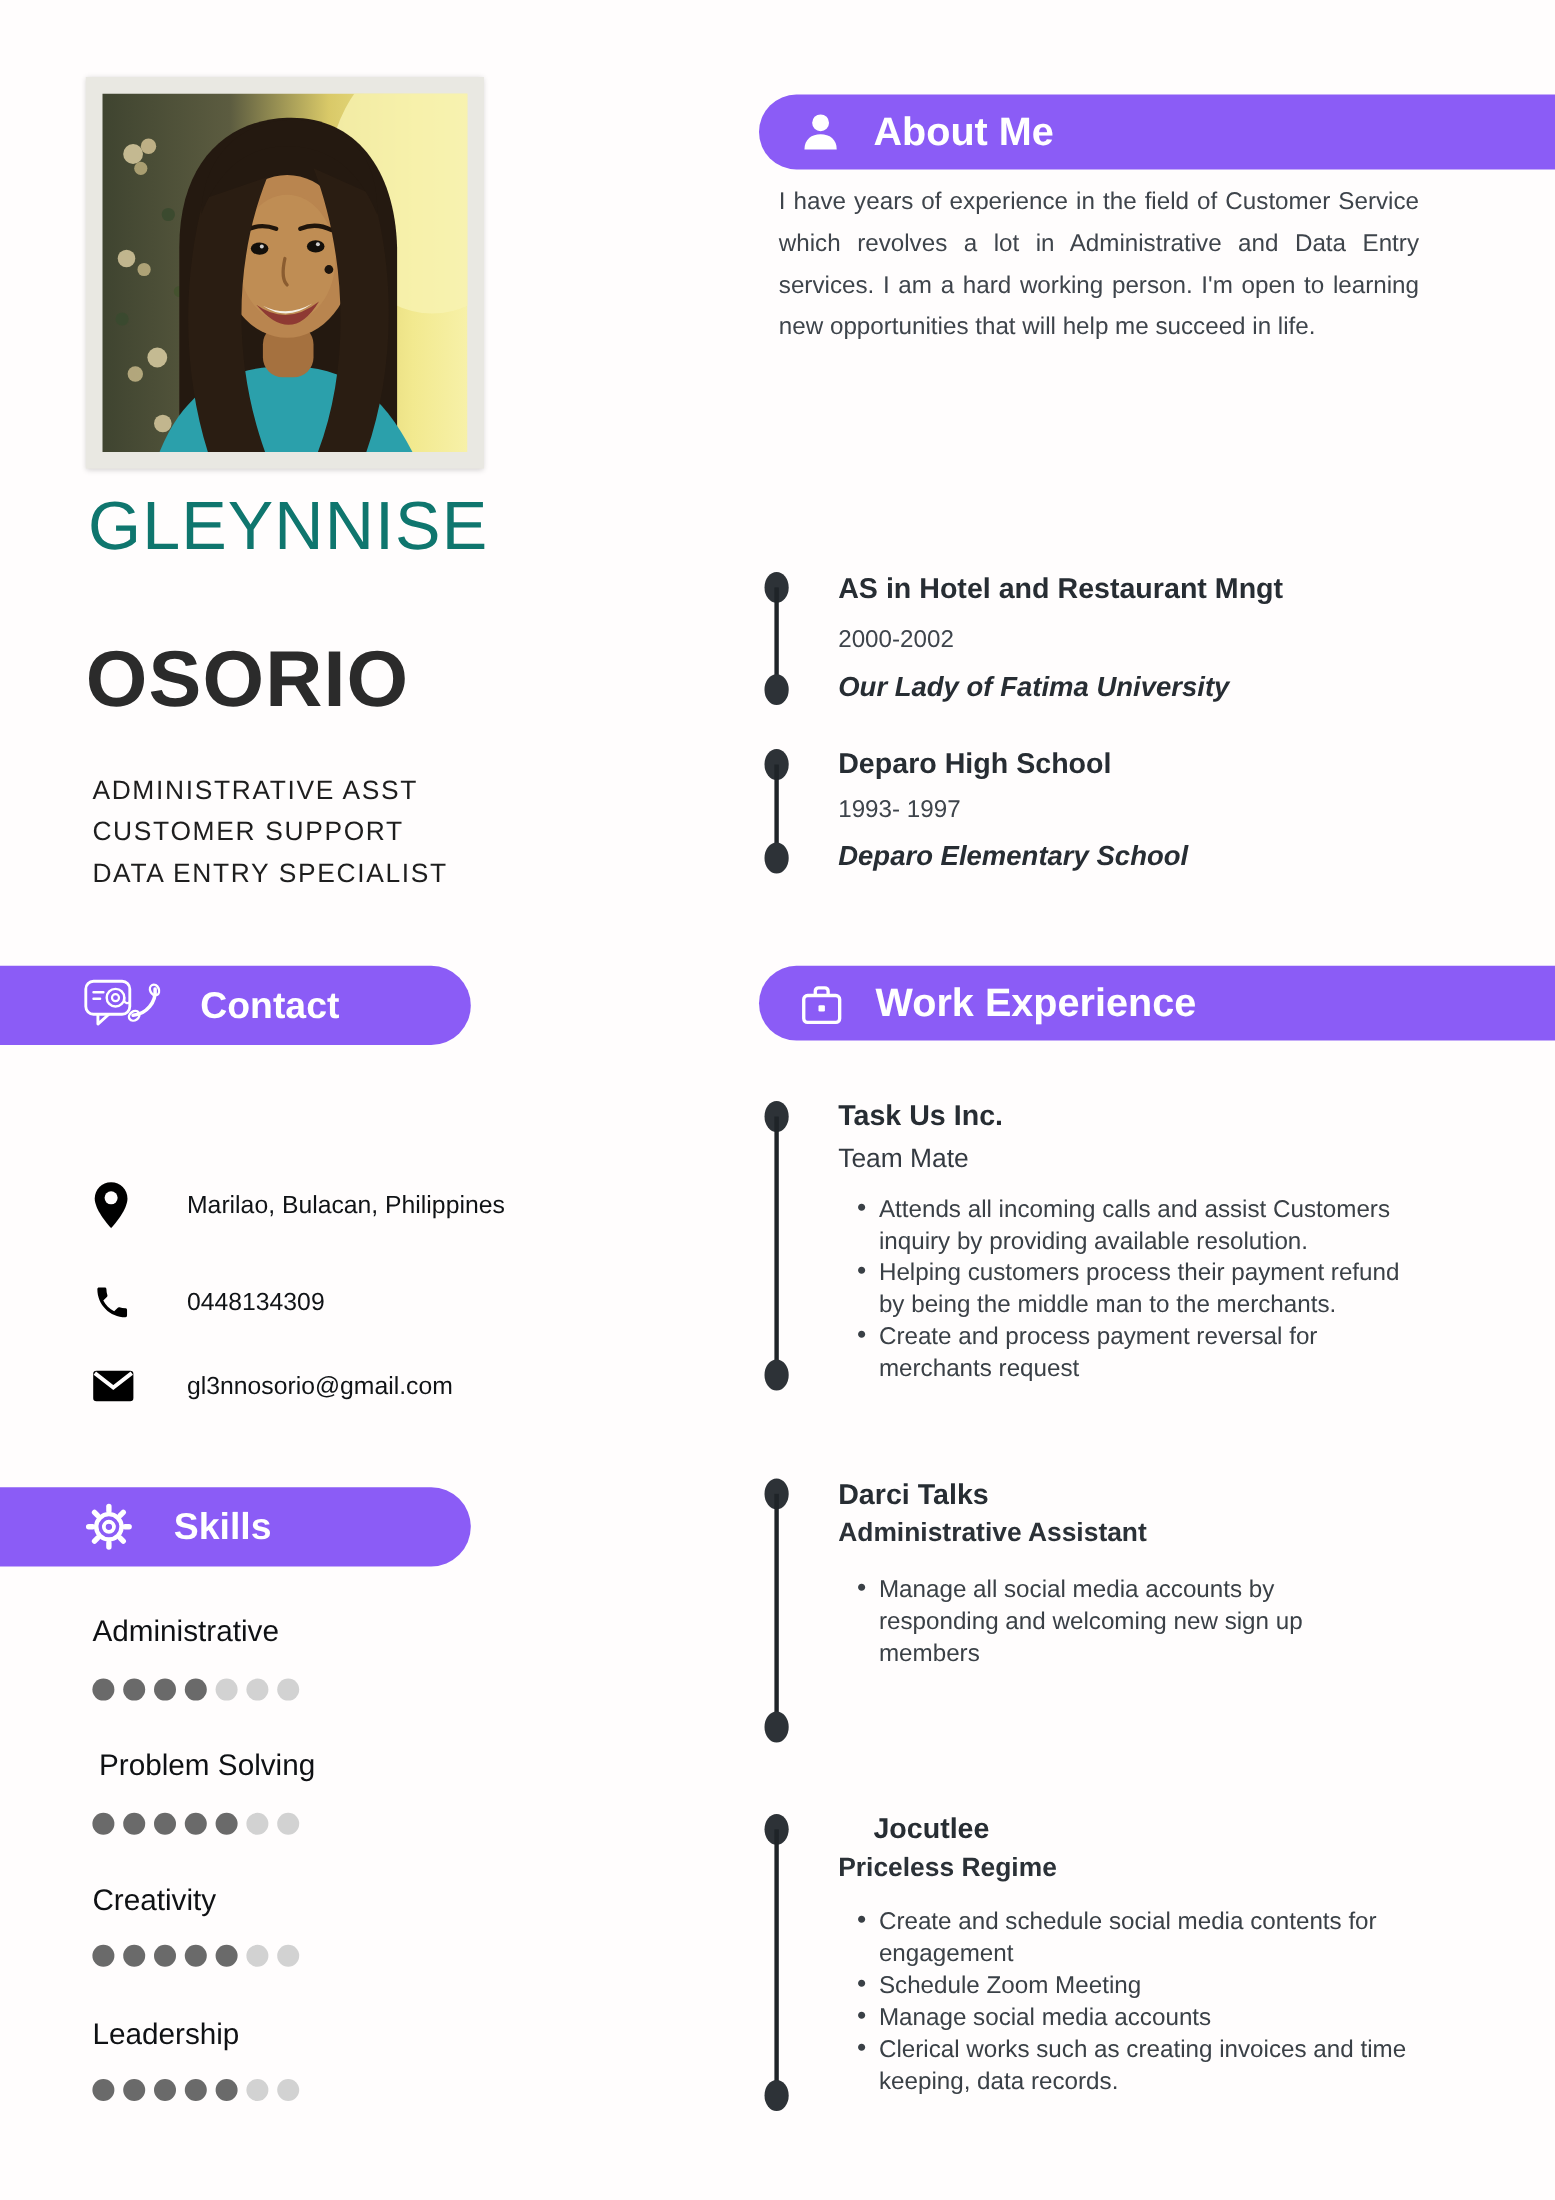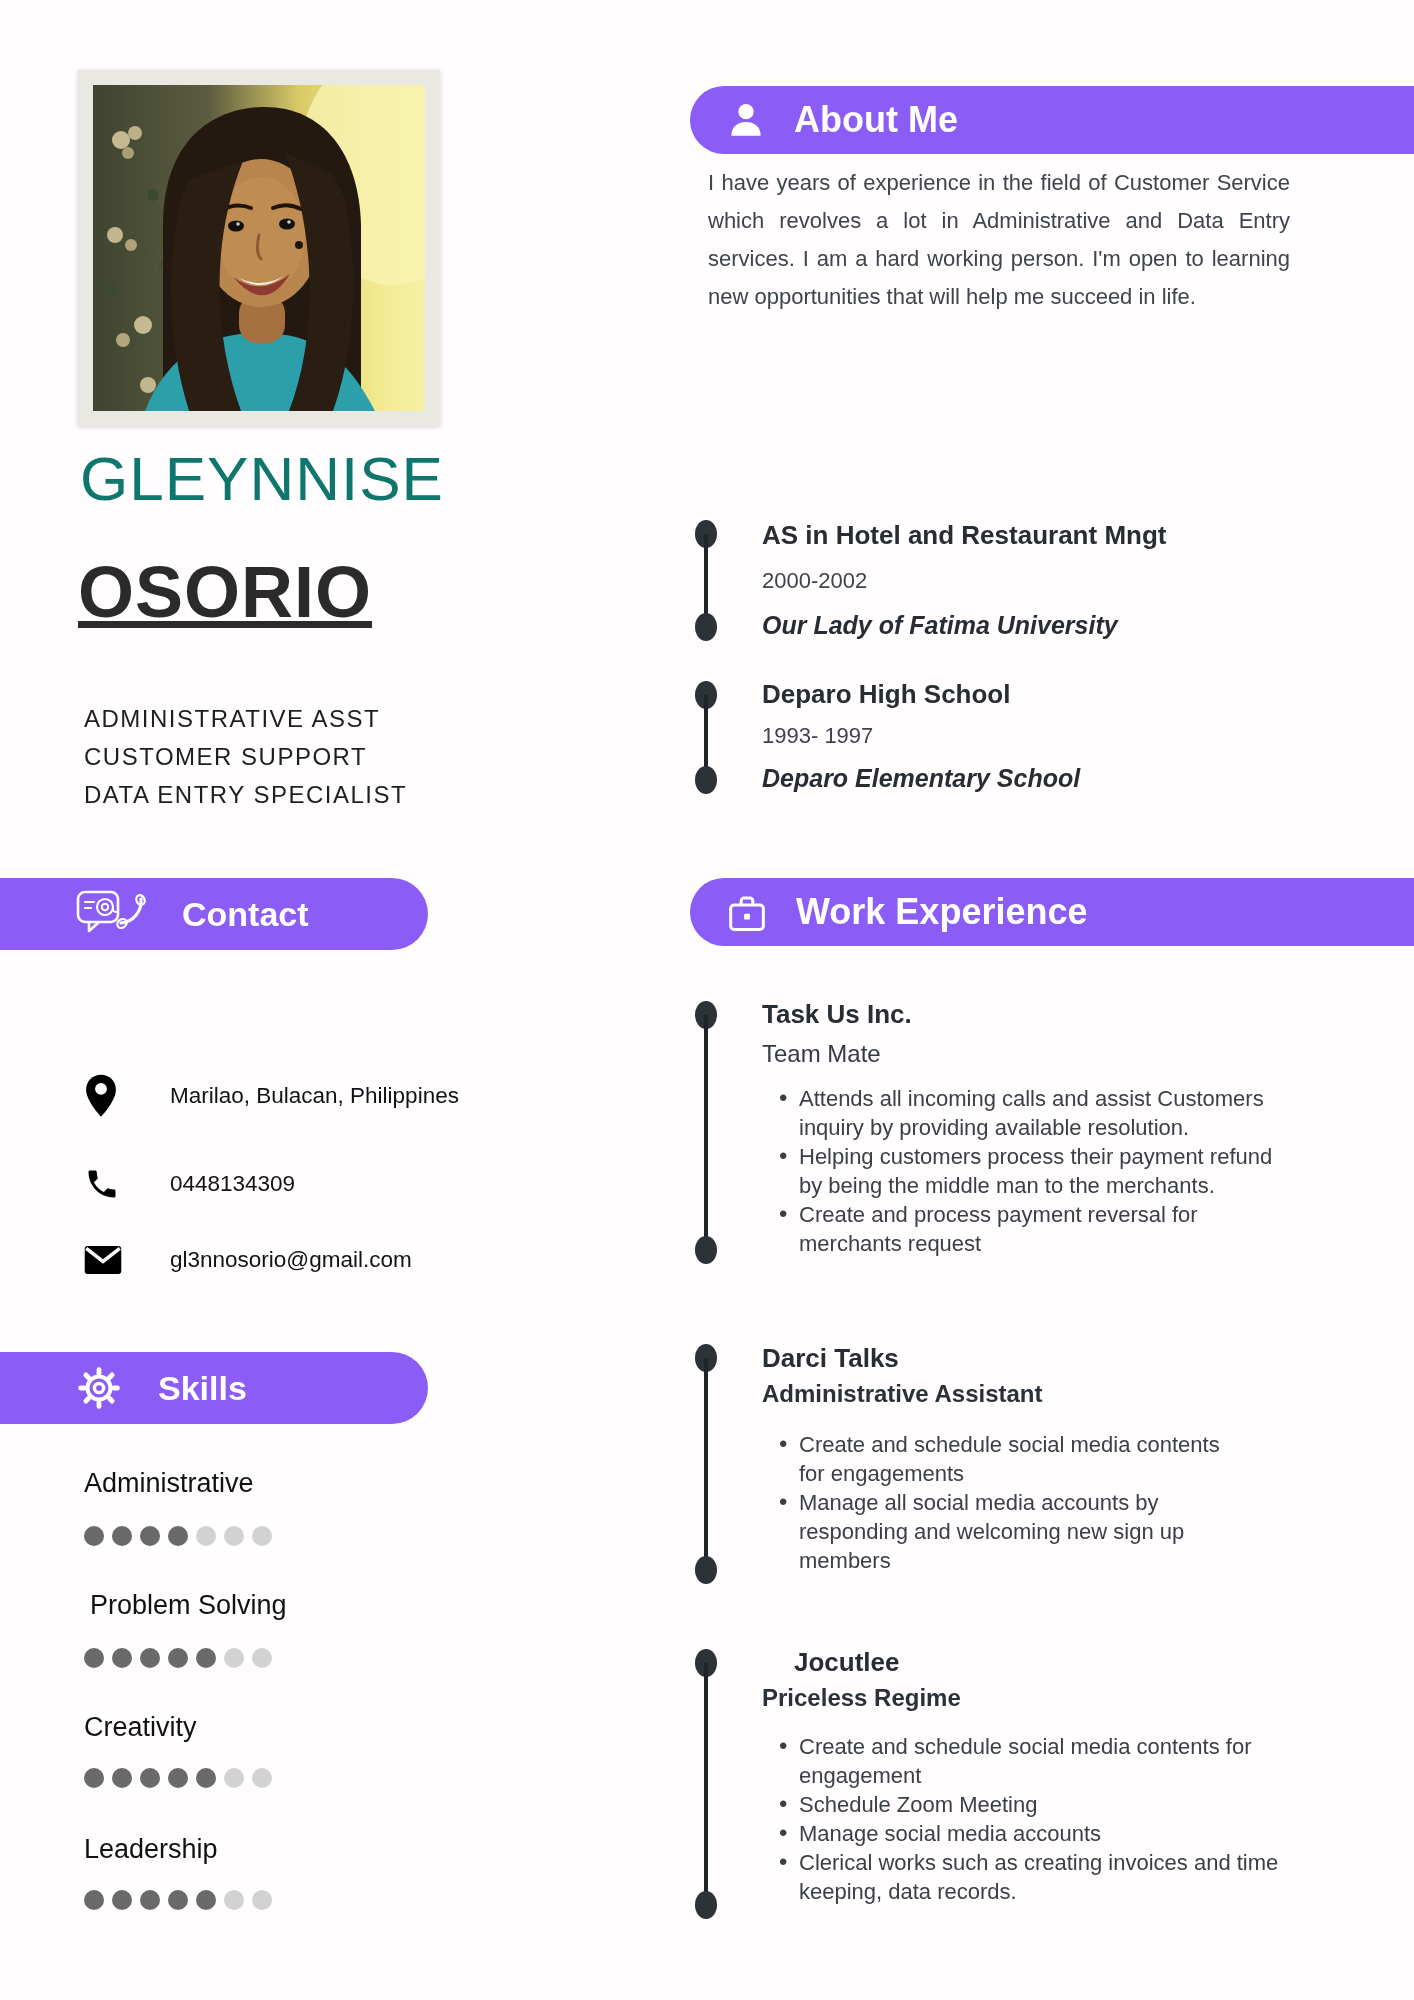--- a/index.html
+++ b/index.html
@@ -13,21 +13,21 @@
 
   
   .photo-frame{
     left:78px;top:70px;width:362px;height:356px;
     background:#e9e8e2;padding:15px;box-shadow:0 1px 5px rgba(0,0,0,.18);
   }
   .photo-frame svg{display:block;width:100%;height:100%;}
 
   
   .first-name{left:80px;top:448px;font-size:62px;font-weight:400;letter-spacing:1px;color:#0f766e;line-height:1;}
-  .last-name{left:78px;top:556px;font-size:72px;font-weight:800;letter-spacing:1px;color:#2b2b2b;line-height:1;text-decoration:underline;}
+  .last-name{left:78px;top:582px;font-size:72px;font-weight:800;letter-spacing:1px;color:#2b2b2b;line-height:1;}
   .titles{left:84px;top:700px;font-size:24px;letter-spacing:1.5px;line-height:38px;color:#1e1e1e;}
 
   
   .bar{
     display:flex;align-items:center;background:#8b5cf6;color:#ffffff;
     height:72px;
   }
   .bar-left{left:0;border-radius:0 36px 36px 0;width:428px;padding-left:76px;}
   .bar-right{left:690px;width:724px;height:68px;border-radius:34px 0 0 34px;padding-left:36px;}
   .bar .bar-icon{flex:0 0 auto;display:flex;align-items:center;justify-content:center;}
@@ -293,21 +293,20 @@
     <li>Helping customers process their payment refund by being the middle man to the merchants.</li>
     <li>Create and process payment reversal for merchants request</li>
   </ul>
 
   <div class="abs tl-dot" style="top:1344px;"></div>
   <div class="abs tl-line" style="top:1358px;height:212px;"></div>
   <div class="abs tl-dot" style="top:1556px;"></div>
   <div class="abs h-company" style="top:1344px;">Darci Talks</div>
   <div class="abs h-role bold" style="top:1380px;">Administrative Assistant</div>
   <ul class="abs bullets" style="top:1430px;width:470px;">
-    <li>Create and schedule social media contents for engagements</li>
     <li>Manage all social media accounts by responding and welcoming new sign up members</li>
   </ul>
 
   <div class="abs tl-dot" style="top:1649px;"></div>
   <div class="abs tl-line" style="top:1663px;height:242px;"></div>
   <div class="abs tl-dot" style="top:1891px;"></div>
   <div class="abs h-company" style="top:1648px;margin-left:32px;">Jocutlee</div>
   <div class="abs h-role bold" style="top:1684px;">Priceless Regime</div>
   <ul class="abs bullets" style="top:1732px;width:510px;">
     <li>Create and schedule social media contents for engagement</li>

